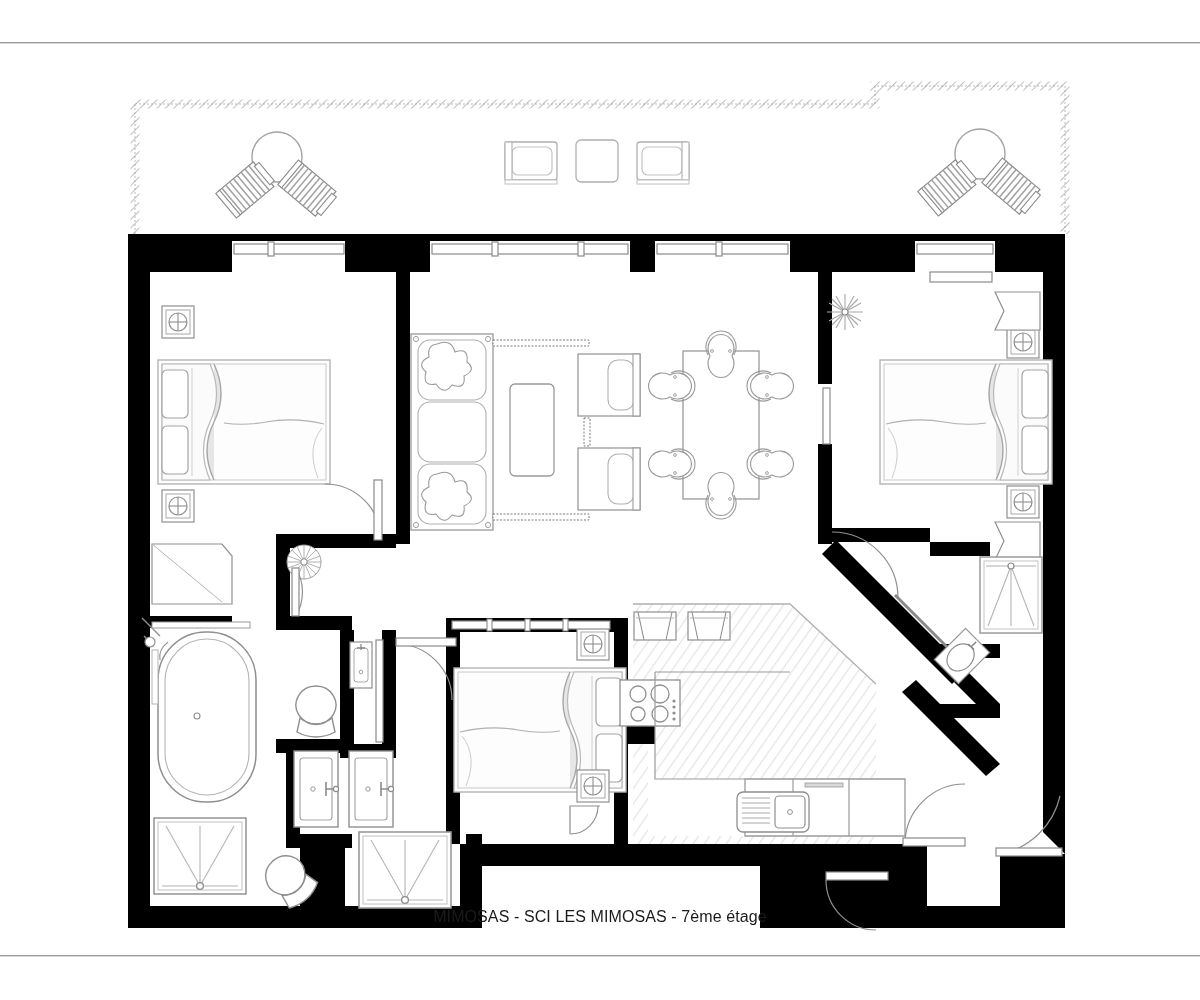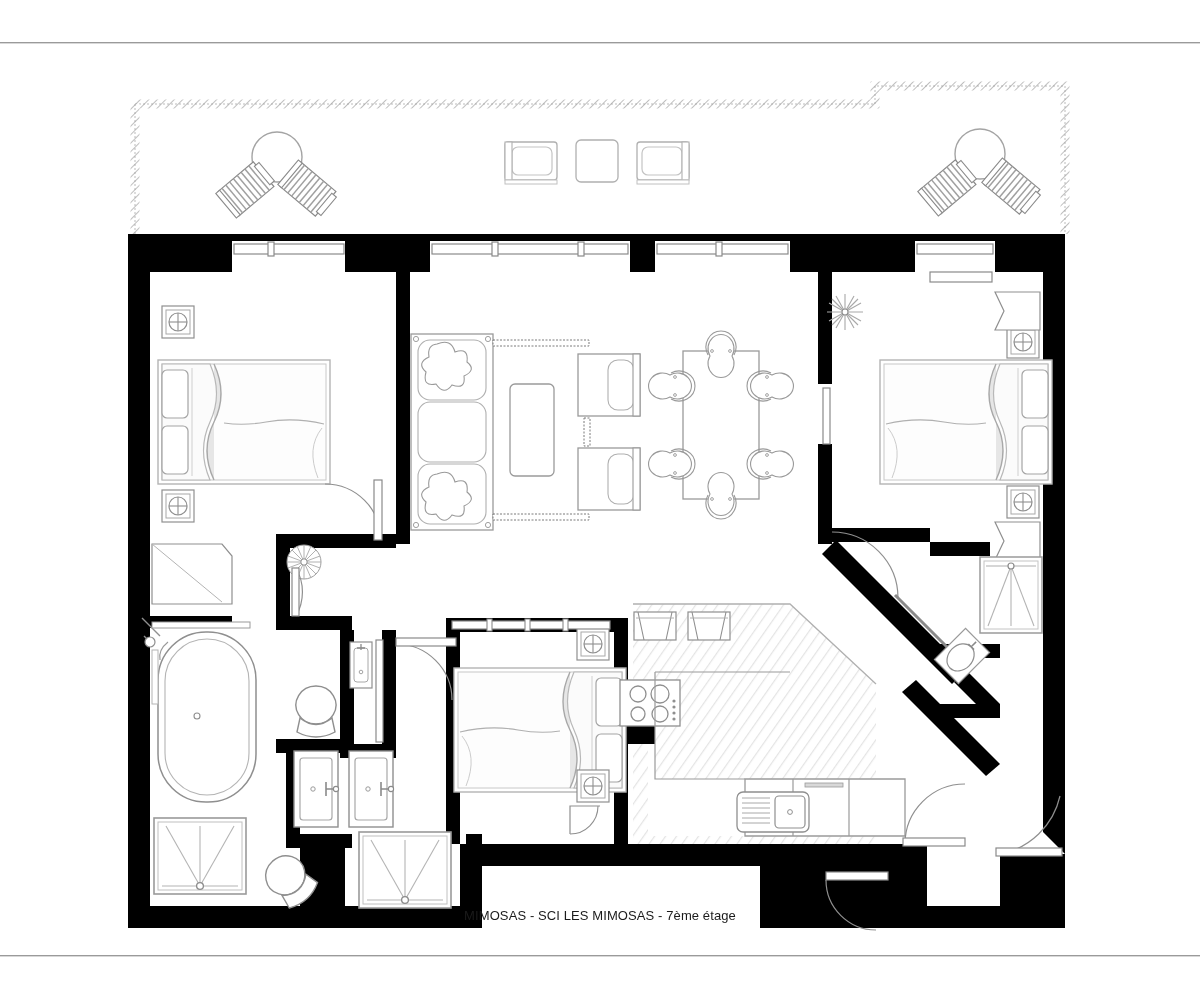--- a/index.html
+++ b/index.html
@@ -4,21 +4,21 @@
 <style>
   html,body{margin:0;padding:0;background:#ffffff;}
   body{width:1200px;height:1000px;position:relative;overflow:hidden;
        font-family:"Liberation Sans", sans-serif;}
   .rule{position:absolute;left:0;width:1200px;height:2px;
         background:linear-gradient(to bottom,#9a9a9a 0 1px,#d8d8d8 1px 2px);}
   #rule-top{top:42px;}
   #rule-bottom{top:955px;}
   #plan-stage{position:absolute;left:0;top:44px;width:1200px;height:910px;}
   #caption{position:absolute;left:0;top:908px;width:1200px;text-align:center;
-           font-size:13px;color:#1b1b1b;letter-spacing:.1px;}
+           font-size:16px;color:#1b1b1b;letter-spacing:.1px;}
   svg{display:block;}
 </style>
 </head>
 <body>
 
 <div class="rule" id="rule-top"></div>
 <div class="rule" id="rule-bottom"></div>
 
 <div id="plan-stage">
 <svg width="1200" height="910" viewBox="0 0 1200 910">

